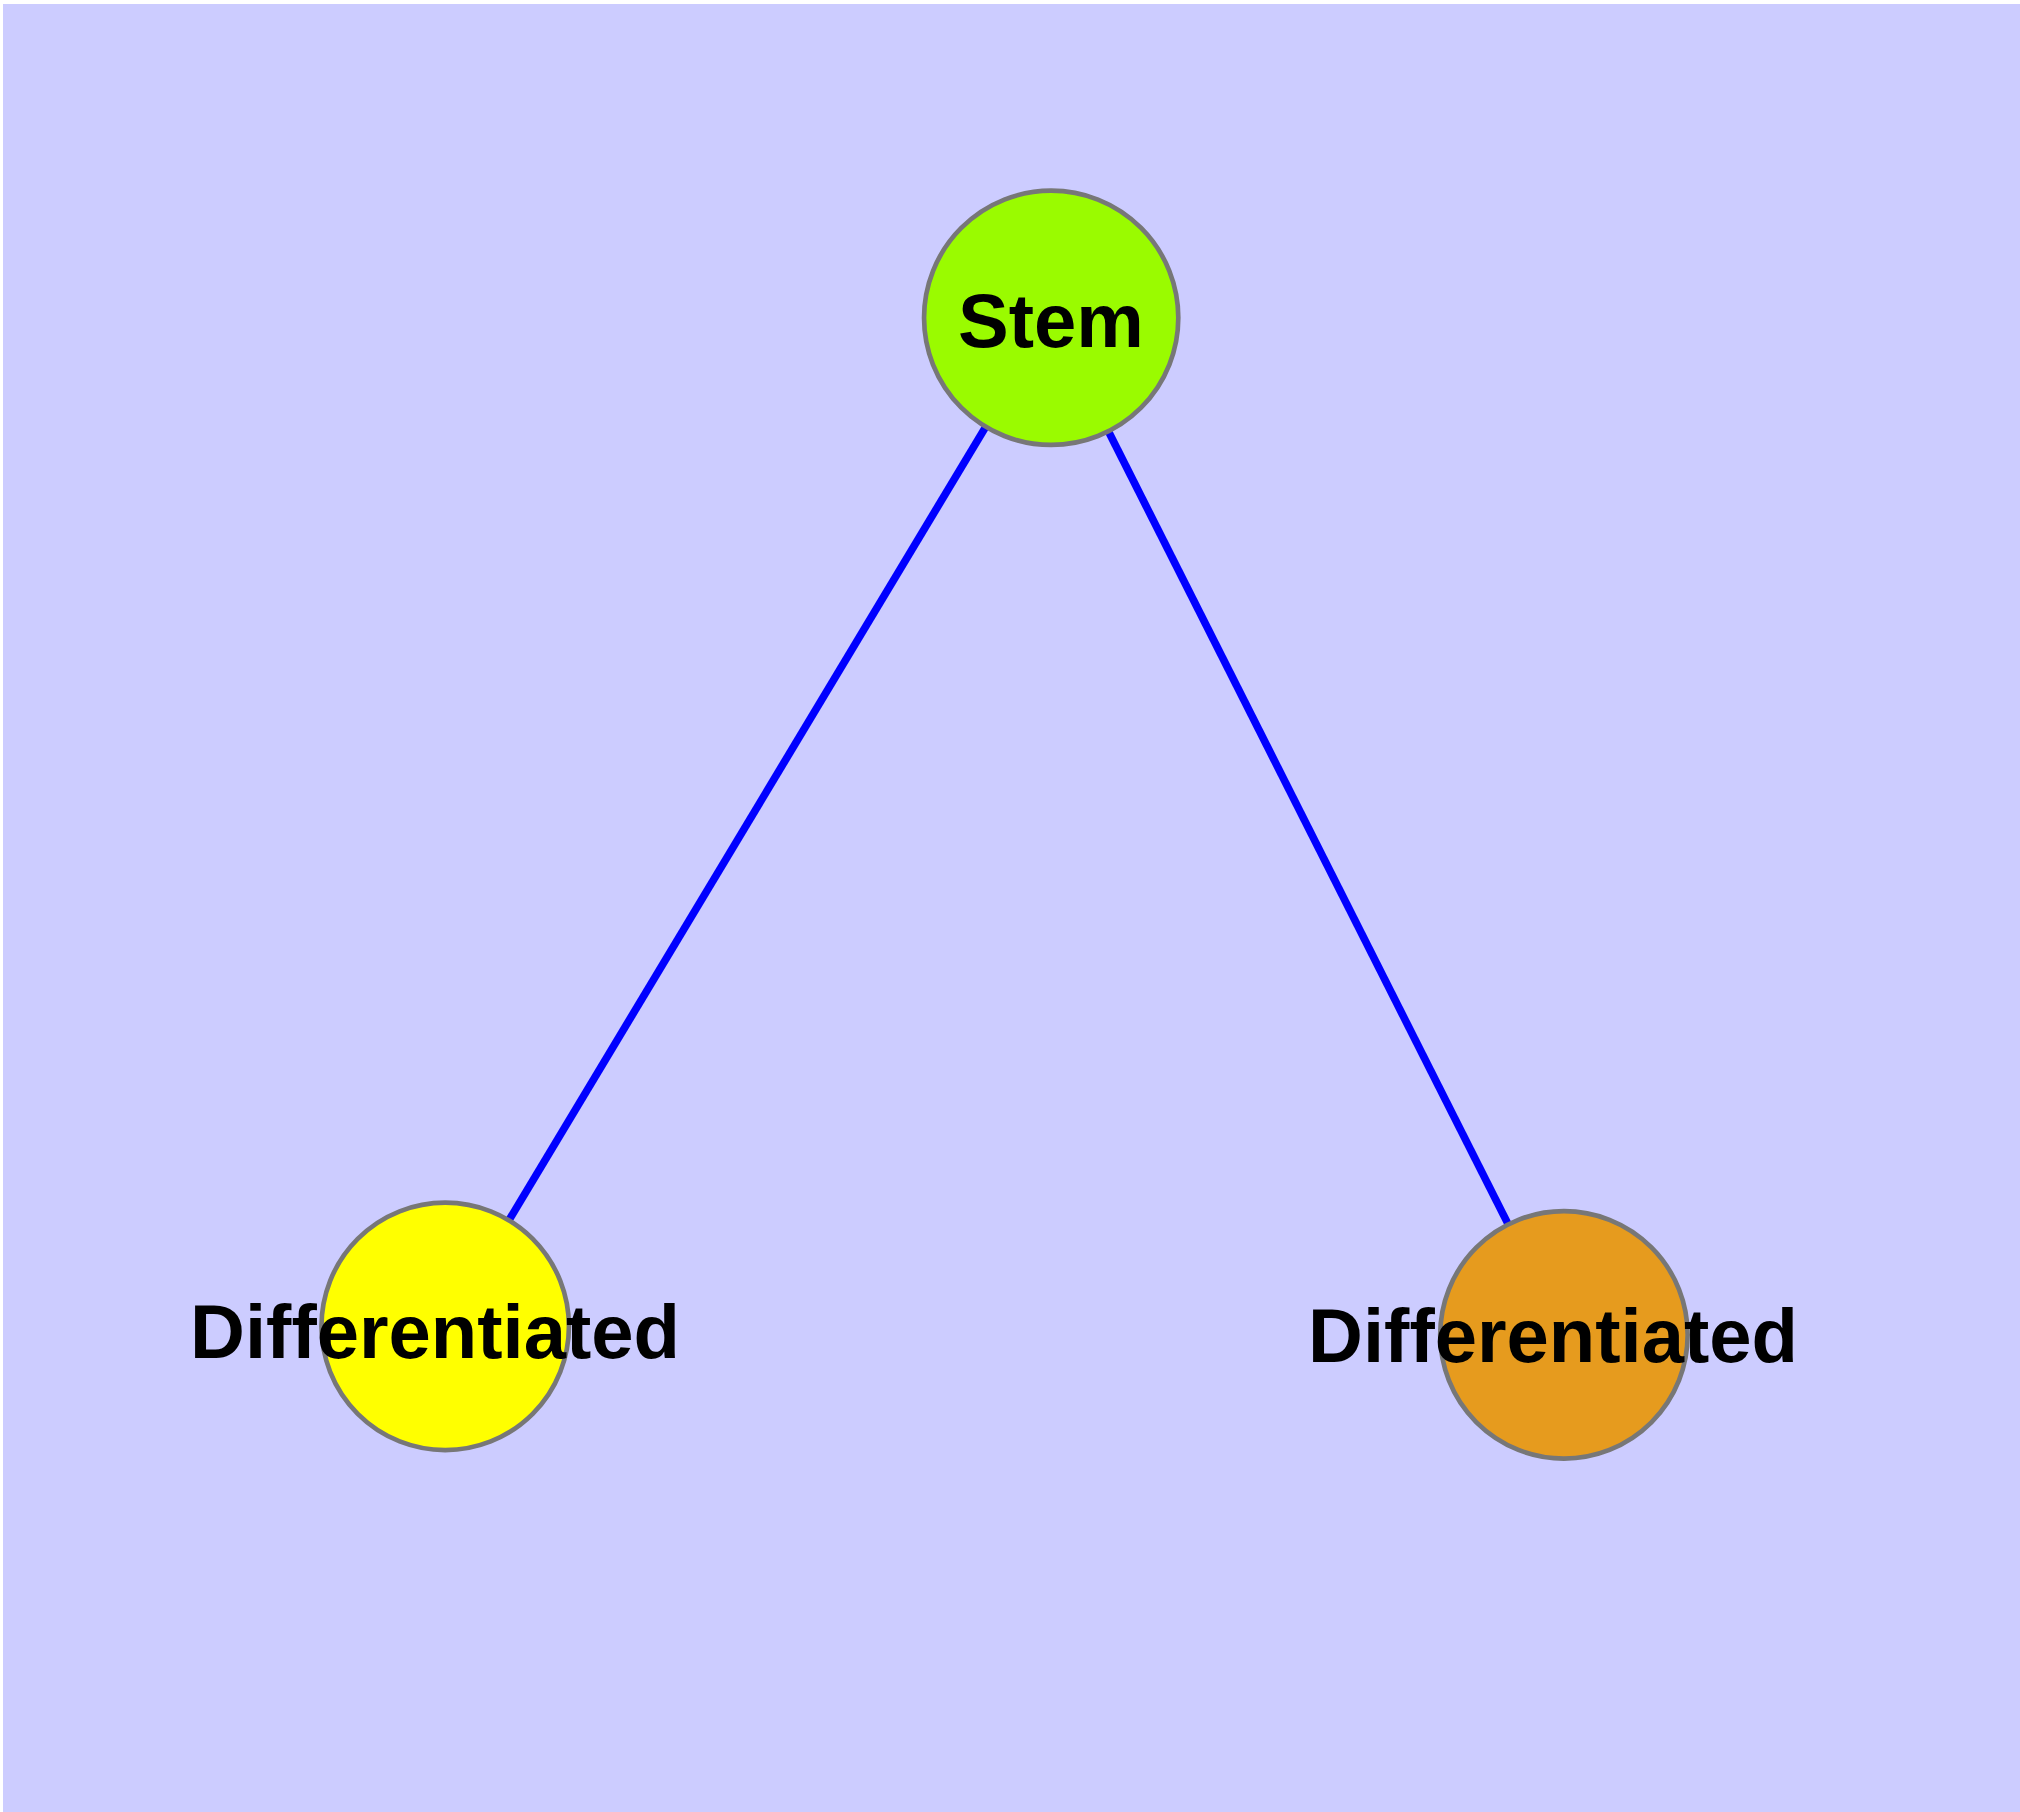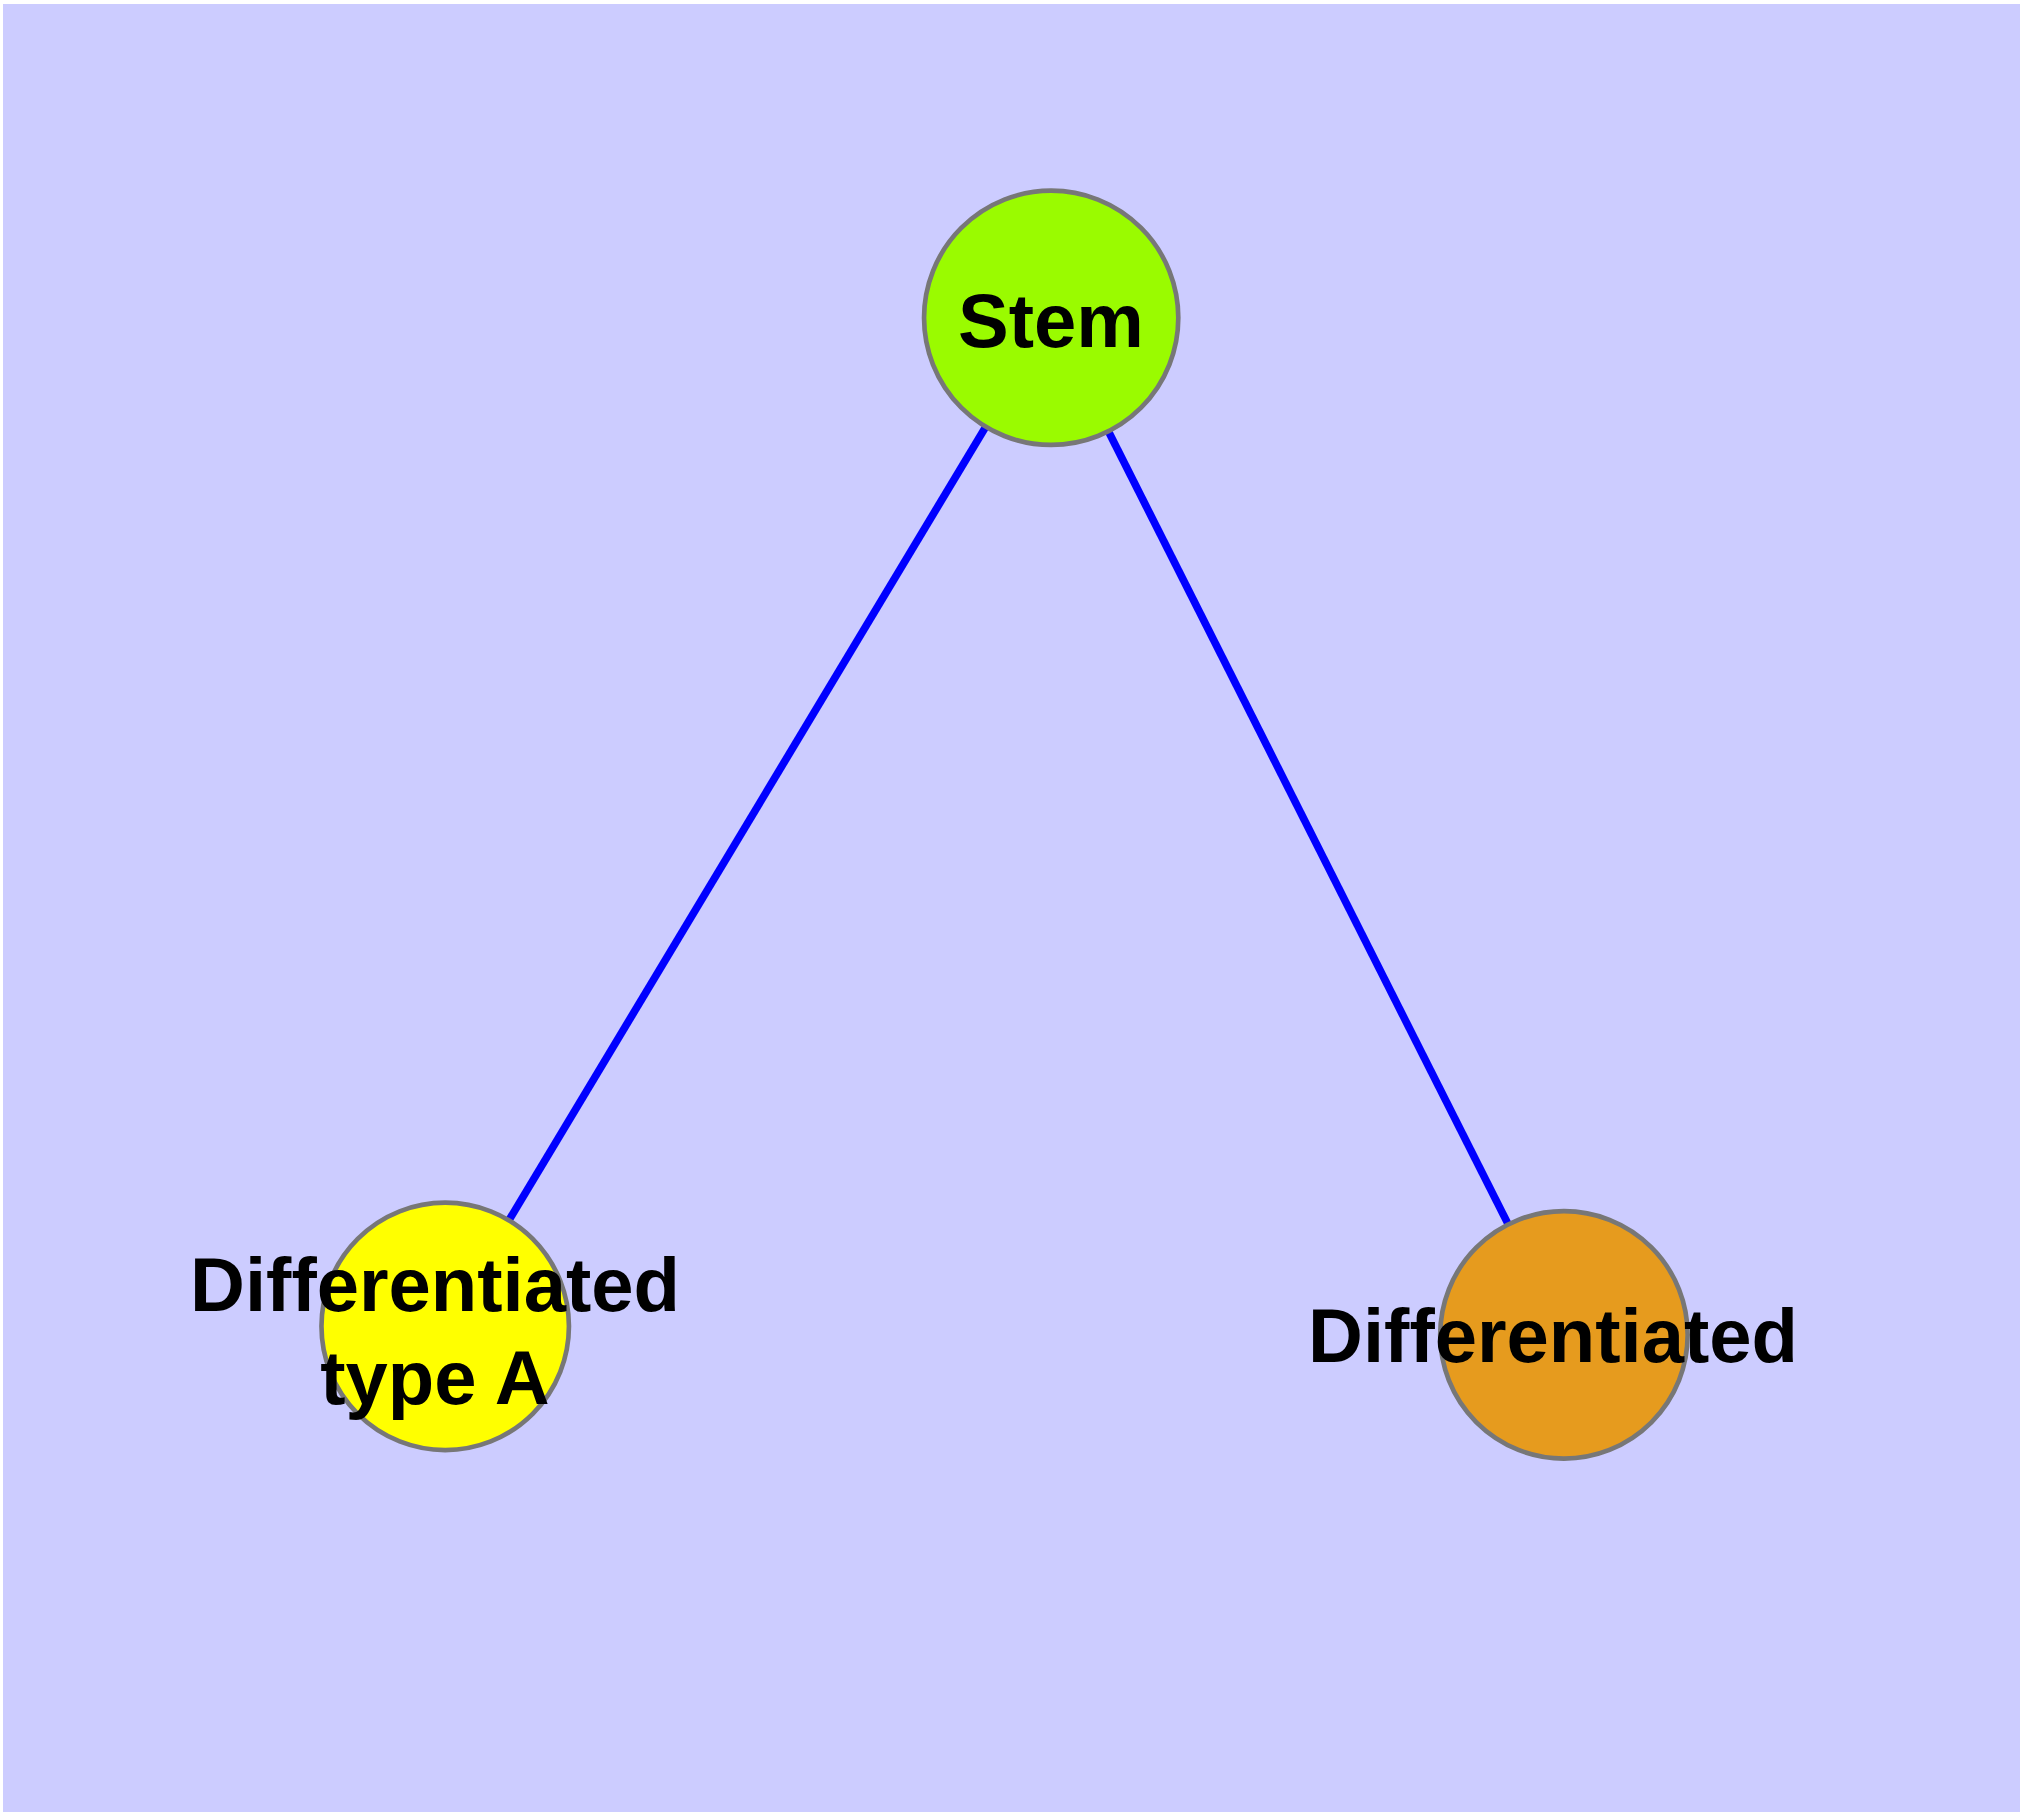--- a/index.html
+++ b/index.html
@@ -80,20 +80,19 @@
     <circle class="node-circle type-a" cx="525" cy="1565" r="146"></circle>
     <circle class="node-circle type-b" cx="1845" cy="1575" r="146"></circle>
   </svg>
 
   <div class="node-label stem-label">
     <span>Stem</span>
   </div>
 
   <div class="node-label type-a-label">
     <div>Differentiated</div>
-    <div>type A</div>
   </div>
 
   <div class="node-label type-b-label">
     <div>Differentiated</div>
   </div>
 </div>
 
 
 </body></html>

